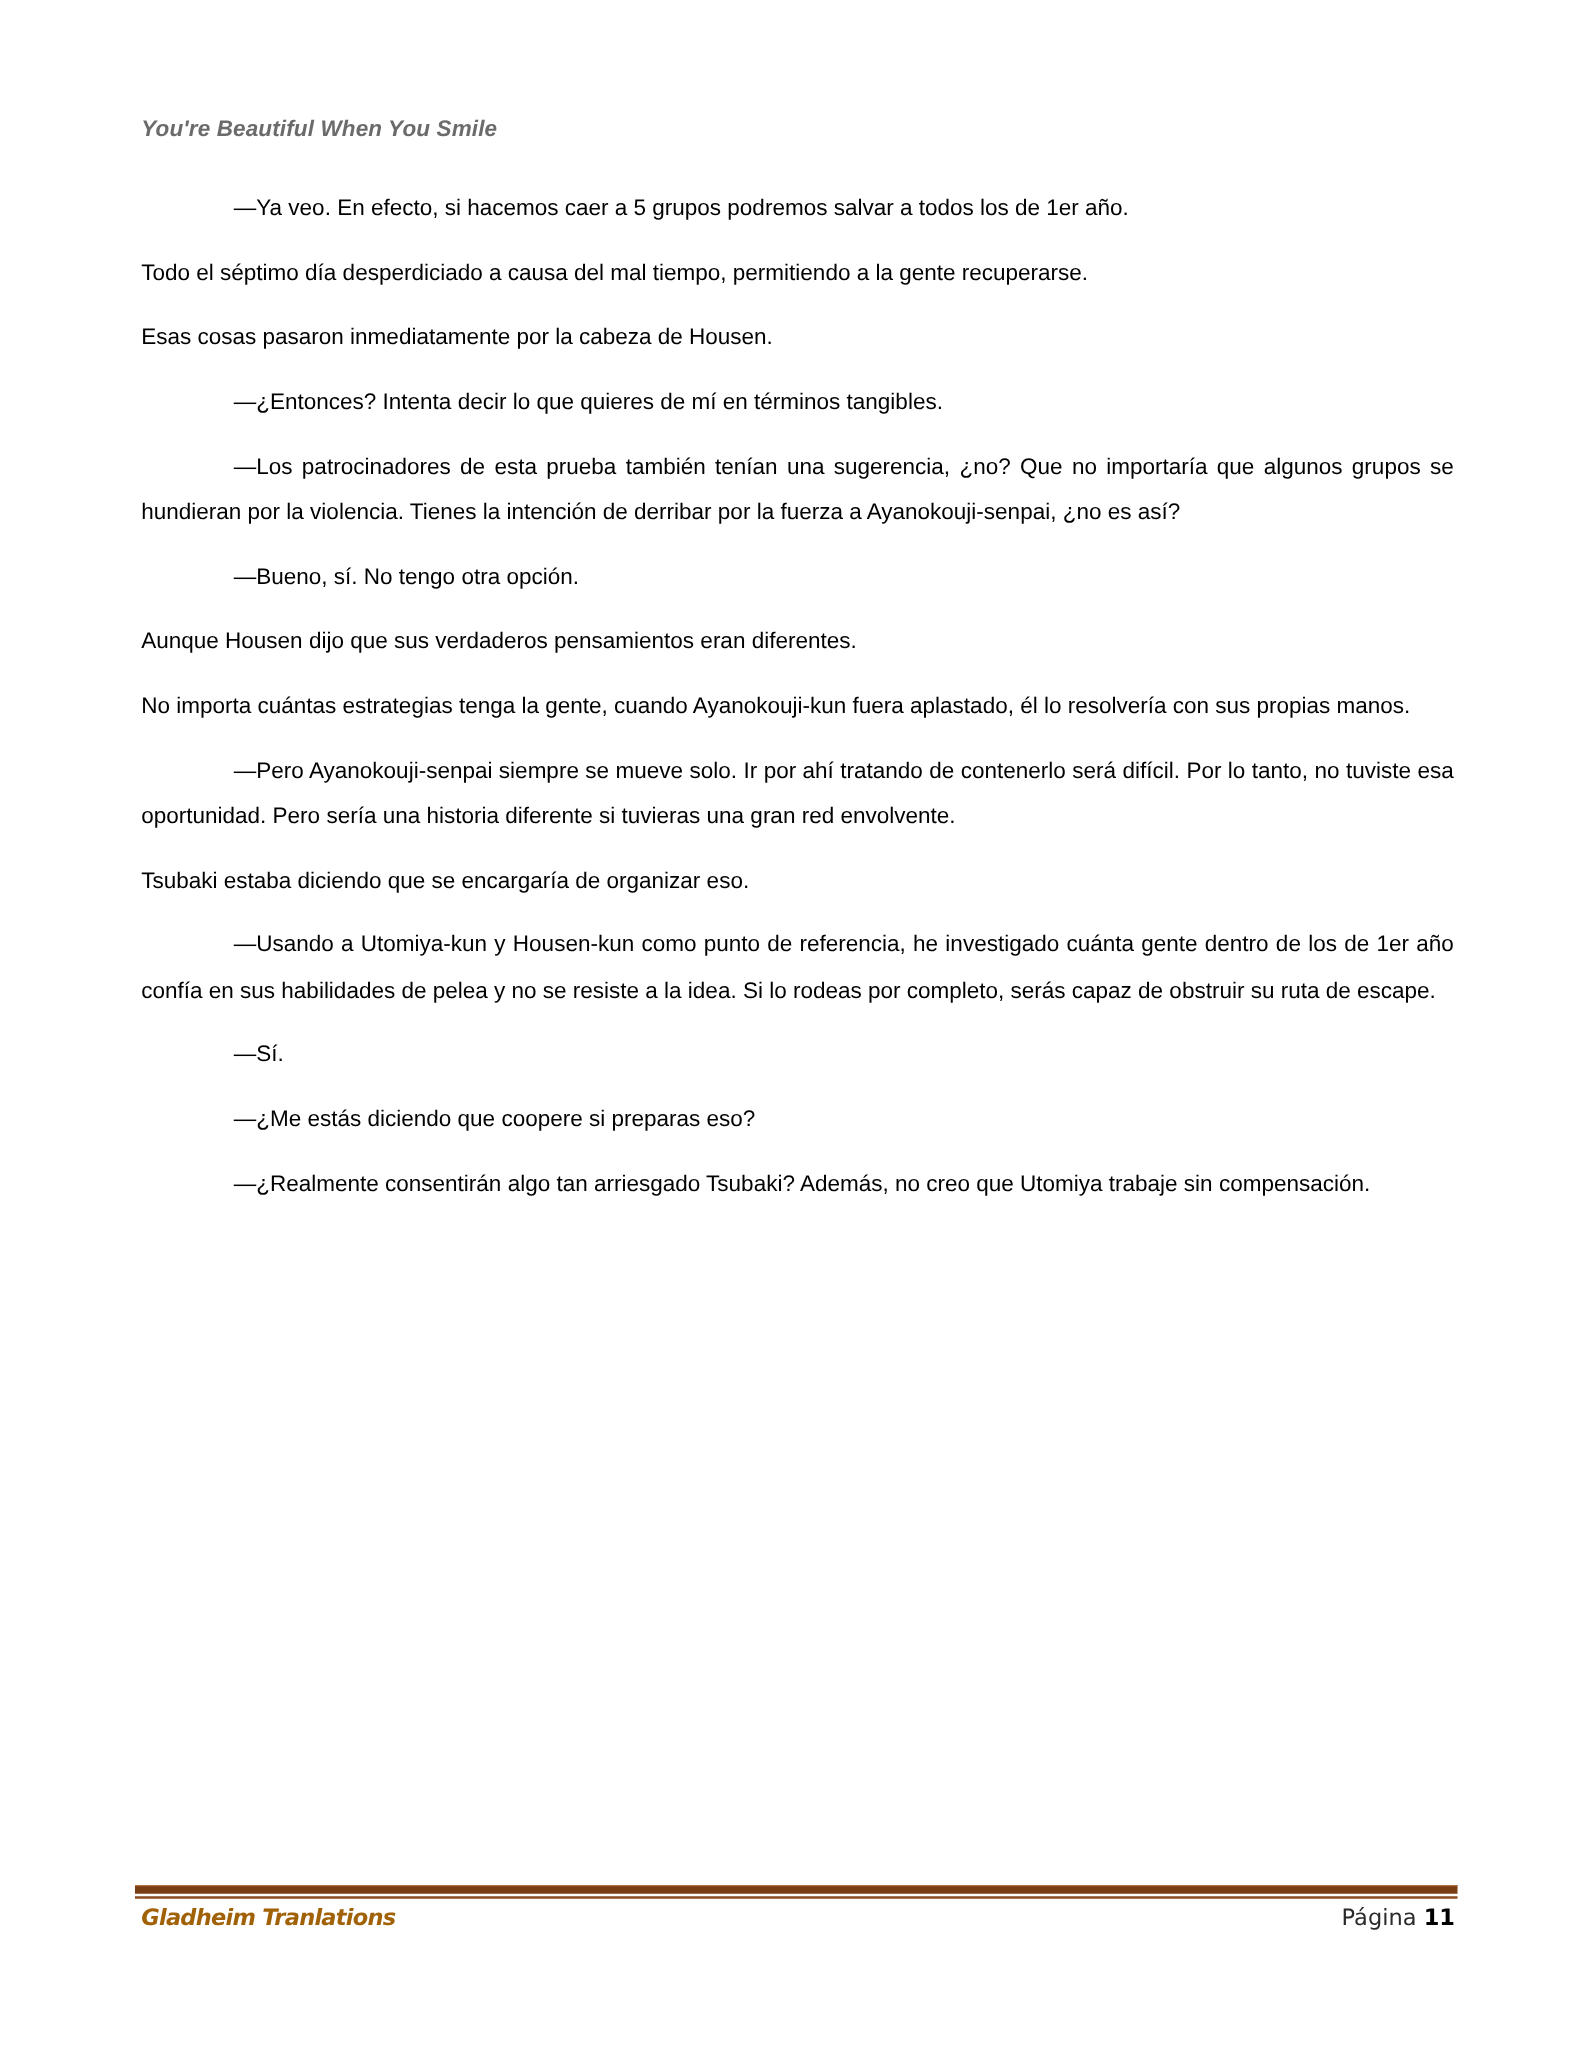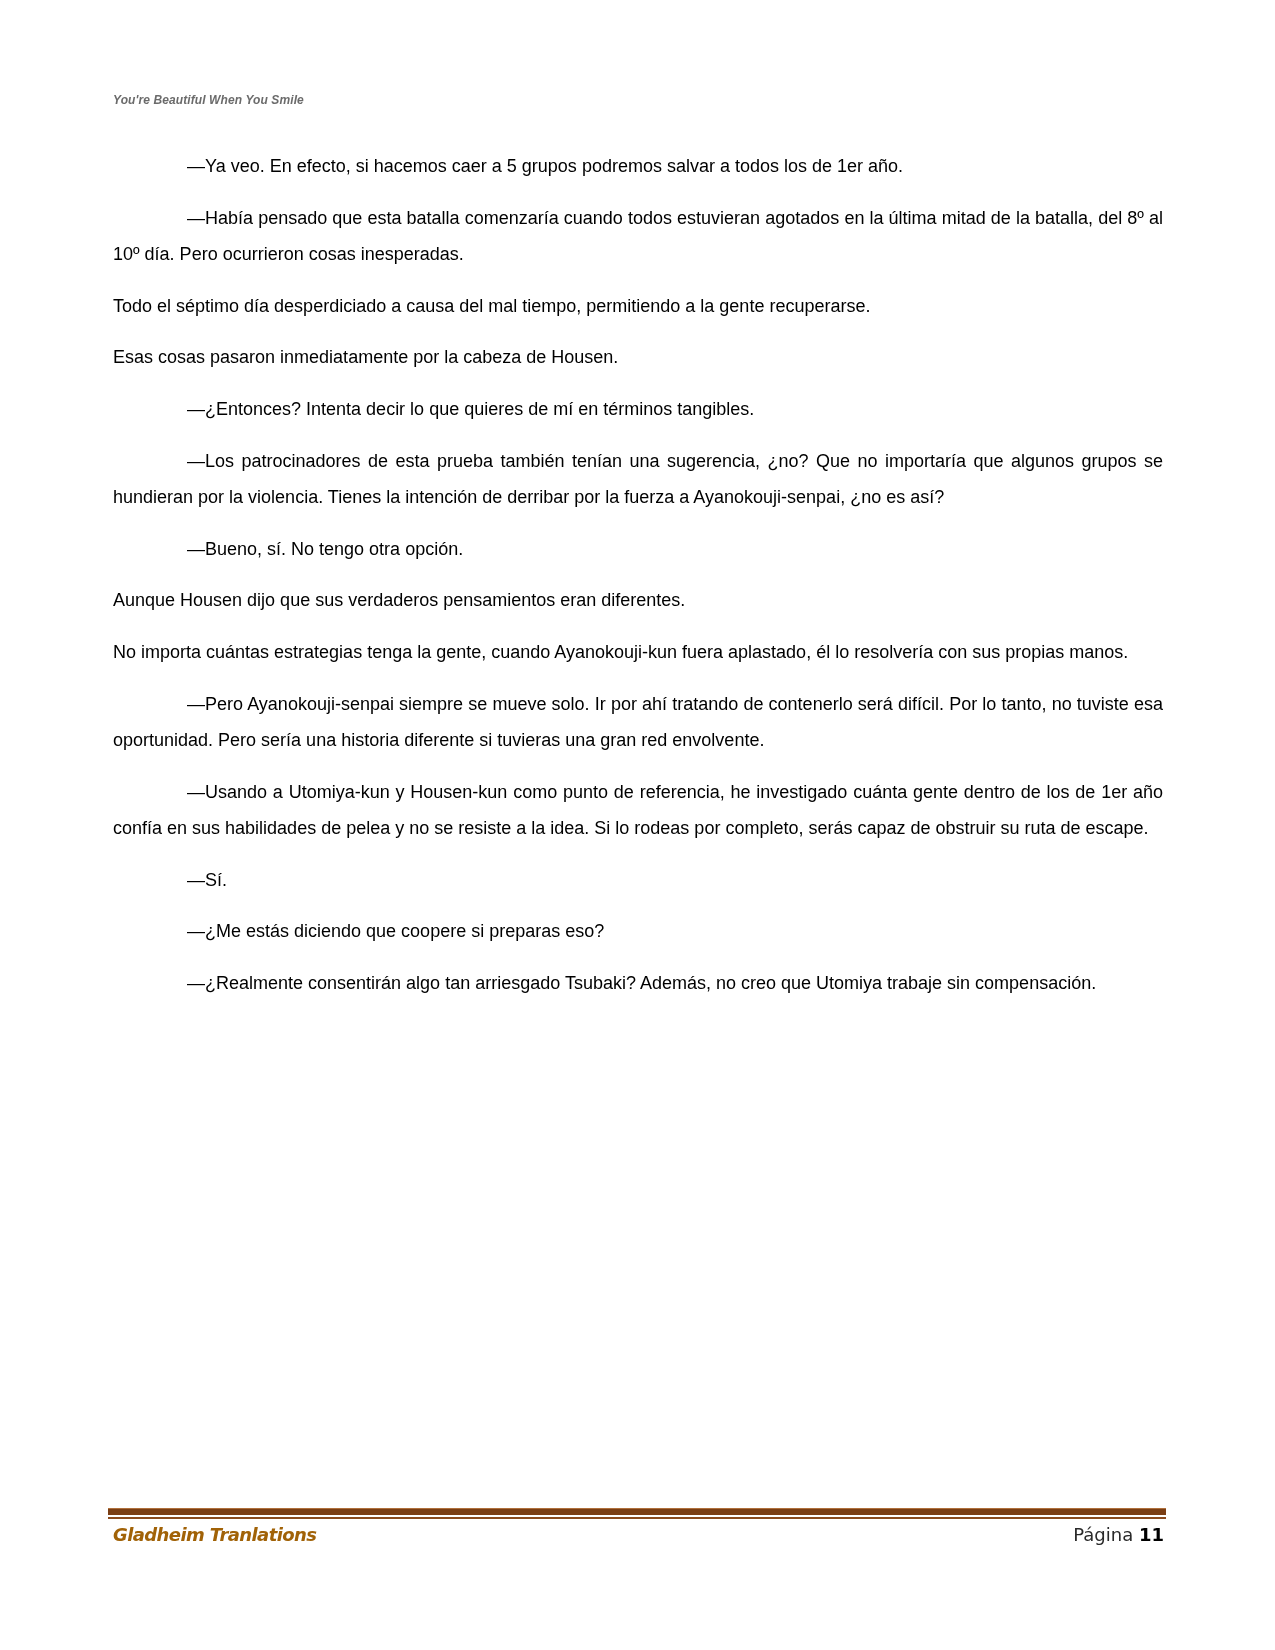--- a/index.html
+++ b/index.html
@@ -13,21 +13,21 @@
       position: relative;
       overflow: hidden;
       font-family: "Liberation Sans", sans-serif;
       color: #000000;
     }
     .running-header {
       position: absolute;
       left: 113px;
       top: 93px;
       font-family: "Liberation Sans", sans-serif;
-      font-size: 12px;
+      font-size: 18px;
       font-weight: bold;
       font-style: italic;
       color: #6b6b6b;
       letter-spacing: 0.1px;
     }
     .body-text {
       position: absolute;
       left: 113px;
       top: 148px;
       width: 1050px;
@@ -97,29 +97,29 @@
       margin-top: 32px;
     }
   </style>
 </head>
 <body>
 
 <div class="running-header">You're Beautiful When You Smile</div>
 
 <div class="body-text">
   <p class="para dialogue">—Ya veo. En efecto, si hacemos caer a 5 grupos podremos salvar a todos los de 1er año.</p>
-  <p class="para dialogue">—Había pensado que esta batalla comenzaría cuando todos estuvieran agotados en la última mitad de la batalla, del 8º al 10º día. Pero ocurrieron cosas inesperadas.</p>
   <p class="para narration">Todo el séptimo día desperdiciado a causa del mal tiempo, permitiendo a la gente recuperarse.</p>
   <p class="para narration">Esas cosas pasaron inmediatamente por la cabeza de Housen.</p>
   <p class="para dialogue">—¿Entonces? Intenta decir lo que quieres de mí en términos tangibles.</p>
   <p class="para dialogue">—Los patrocinadores de esta prueba también tenían una sugerencia, ¿no? Que no importaría que algunos grupos se hundieran por la violencia. Tienes la intención de derribar por la fuerza a Ayanokouji-senpai, ¿no es así?</p>
   <p class="para dialogue">—Bueno, sí. No tengo otra opción.</p>
   <p class="para narration">Aunque Housen dijo que sus verdaderos pensamientos eran diferentes.</p>
   <p class="para narration">No importa cuántas estrategias tenga la gente, cuando Ayanokouji-kun fuera aplastado, él lo resolvería con sus propias manos.</p>
   <p class="para dialogue">—Pero Ayanokouji-senpai siempre se mueve solo. Ir por ahí tratando de contenerlo será difícil. Por lo tanto, no tuviste esa oportunidad. Pero sería una historia diferente si tuvieras una gran red envolvente.</p>
+  <p class="para narration">Tsubaki estaba diciendo que se encargaría de organizar eso.</p>
   <p class="para dialogue">—Usando a Utomiya-kun y Housen-kun como punto de referencia, he investigado cuánta gente dentro de los de 1er año confía en sus habilidades de pelea y no se resiste a la idea. Si lo rodeas por completo, serás capaz de obstruir su ruta de escape.</p>
   <p class="para dialogue">—Sí.</p>
   <p class="para dialogue">—¿Me estás diciendo que coopere si preparas eso?</p>
   <p class="para dialogue">—¿Realmente consentirán algo tan arriesgado Tsubaki? Además, no creo que Utomiya trabaje sin compensación.</p>
 </div>
 
 <div class="footer-rule">
   <div class="thick"></div>
   <div class="thin"></div>
 </div>

